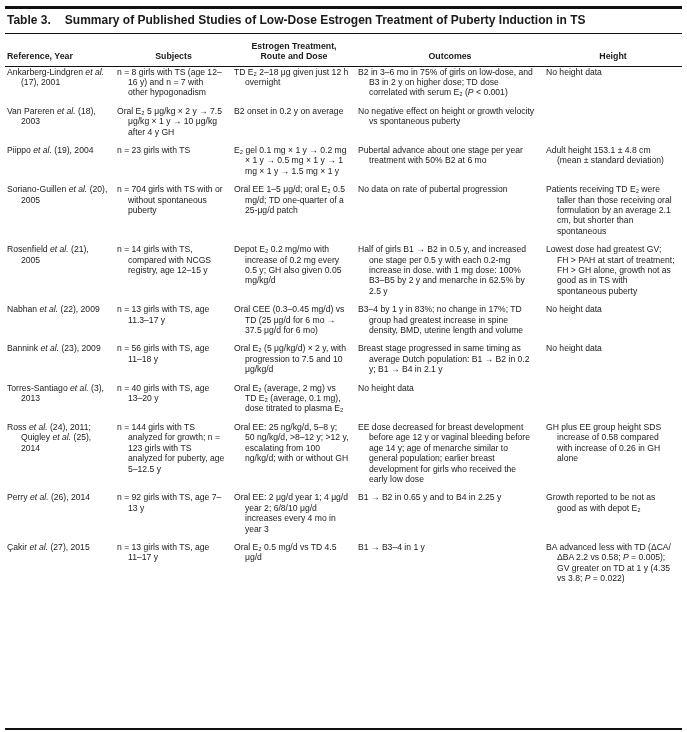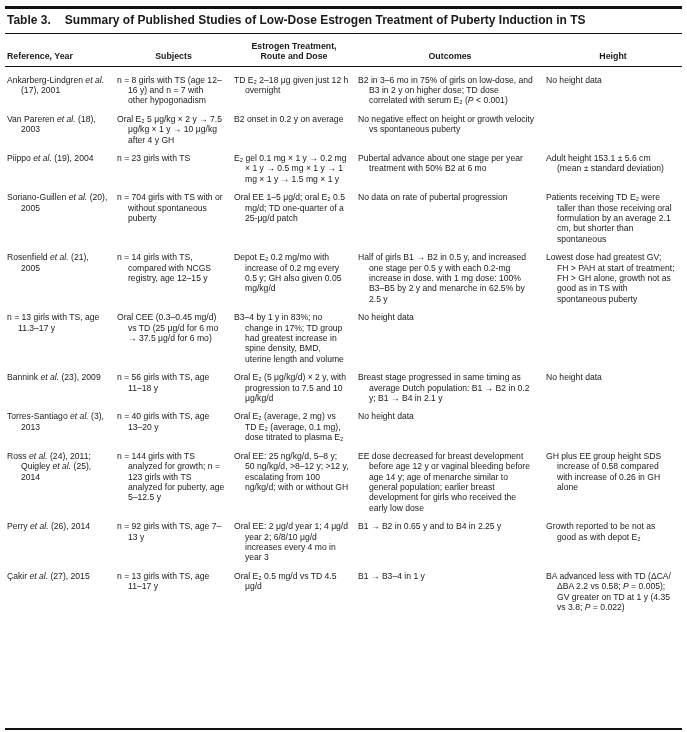--- a/index.html
+++ b/index.html
@@ -34,21 +34,21 @@
   }
   .grid.header {
     align-items: end;
     font-weight: bold;
     font-size: 8.8px;
     line-height: 10.2px;
     padding: 7px 0 4px 0;
   }
   .grid.header .hcell { text-align: center; white-space: pre-line; padding: 0 4px; box-sizing: border-box; }
   .grid.header .hcell.first { text-align: left; padding-left: 2px; }
-  .tbody { padding-top: 8px; }
+  .tbody { padding-top: 0; }
   .grid.row { margin-bottom: 8px; }
   .cell {
     padding-left: 13px;
     text-indent: -11px;
     padding-right: 7px;
     box-sizing: border-box;
   }
   .cell.ref { padding-left: 16px; text-indent: -14px; padding-right: 5px; }
   .cell i { font-style: italic; }
   .bottom-rule-wrap { position: absolute; left: 5px; bottom: 2px; }
@@ -90,40 +90,41 @@
     <div class="cell">Oral E₂ 5 μg/kg × 2 y → 7.5 μg/kg × 1 y → 10 μg/kg after 4 y GH</div>
     <div class="cell">B2 onset in 0.2 y on average</div>
     <div class="cell">No negative effect on height or growth velocity vs spontaneous puberty</div>
   </div>
 
   <div class="grid row">
     <div class="cell ref">Piippo <i>et al.</i> (19), 2004</div>
     <div class="cell">n = 23 girls with TS</div>
     <div class="cell">E₂ gel 0.1 mg × 1 y → 0.2 mg × 1 y → 0.5 mg × 1 y → 1 mg × 1 y → 1.5 mg × 1 y</div>
     <div class="cell">Pubertal advance about one stage per year treatment with 50% B2 at 6 mo</div>
-    <div class="cell">Adult height 153.1 ± 5.6 cm (mean ± standard deviation)</div>
+    <div class="cell">Adult height 153.1 ± 4.8 cm (mean ± standard deviation)</div>
   </div>
 
   <div class="grid row">
     <div class="cell ref">Soriano-Guillen <i>et al.</i> (20), 2005</div>
     <div class="cell">n = 704 girls with TS with or without spontaneous puberty</div>
     <div class="cell">Oral EE 1–5 μg/d; oral E₂ 0.5 mg/d; TD one-quarter of a 25-μg/d patch</div>
     <div class="cell">No data on rate of pubertal progression</div>
     <div class="cell">Patients receiving TD E₂ were taller than those receiving oral formulation by an average 2.1 cm, but shorter than spontaneous</div>
   </div>
 
   <div class="grid row">
     <div class="cell ref">Rosenfield <i>et al.</i> (21), 2005</div>
     <div class="cell">n = 14 girls with TS, compared with NCGS registry, age 12–15 y</div>
     <div class="cell">Depot E₂ 0.2 mg/mo with increase of 0.2 mg every 0.5 y; GH also given 0.05 mg/kg/d</div>
     <div class="cell">Half of girls B1 → B2 in 0.5 y, and increased one stage per 0.5 y with each 0.2-mg increase in dose. with 1 mg dose: 100% B3–B5 by 2 y and menarche in 62.5% by 2.5 y</div>
     <div class="cell">Lowest dose had greatest GV; FH &gt; PAH at start of treatment; FH &gt; GH alone, growth not as good as in TS with spontaneous puberty</div>
   </div>
 
   <div class="grid row">
+    <div class="cell ref">Nabhan <i>et al.</i> (22), 2009</div>
     <div class="cell">n = 13 girls with TS, age 11.3–17 y</div>
     <div class="cell">Oral CEE (0.3–0.45 mg/d) vs TD (25 μg/d for 6 mo → 37.5 μg/d for 6 mo)</div>
     <div class="cell">B3–4 by 1 y in 83%; no change in 17%; TD group had greatest increase in spine density, BMD, uterine length and volume</div>
     <div class="cell">No height data</div>
   </div>
 
   <div class="grid row">
     <div class="cell ref">Bannink <i>et al.</i> (23), 2009</div>
     <div class="cell">n = 56 girls with TS, age 11–18 y</div>
     <div class="cell">Oral E₂ (5 μg/kg/d) × 2 y, with progression to 7.5 and 10 μg/kg/d</div>

